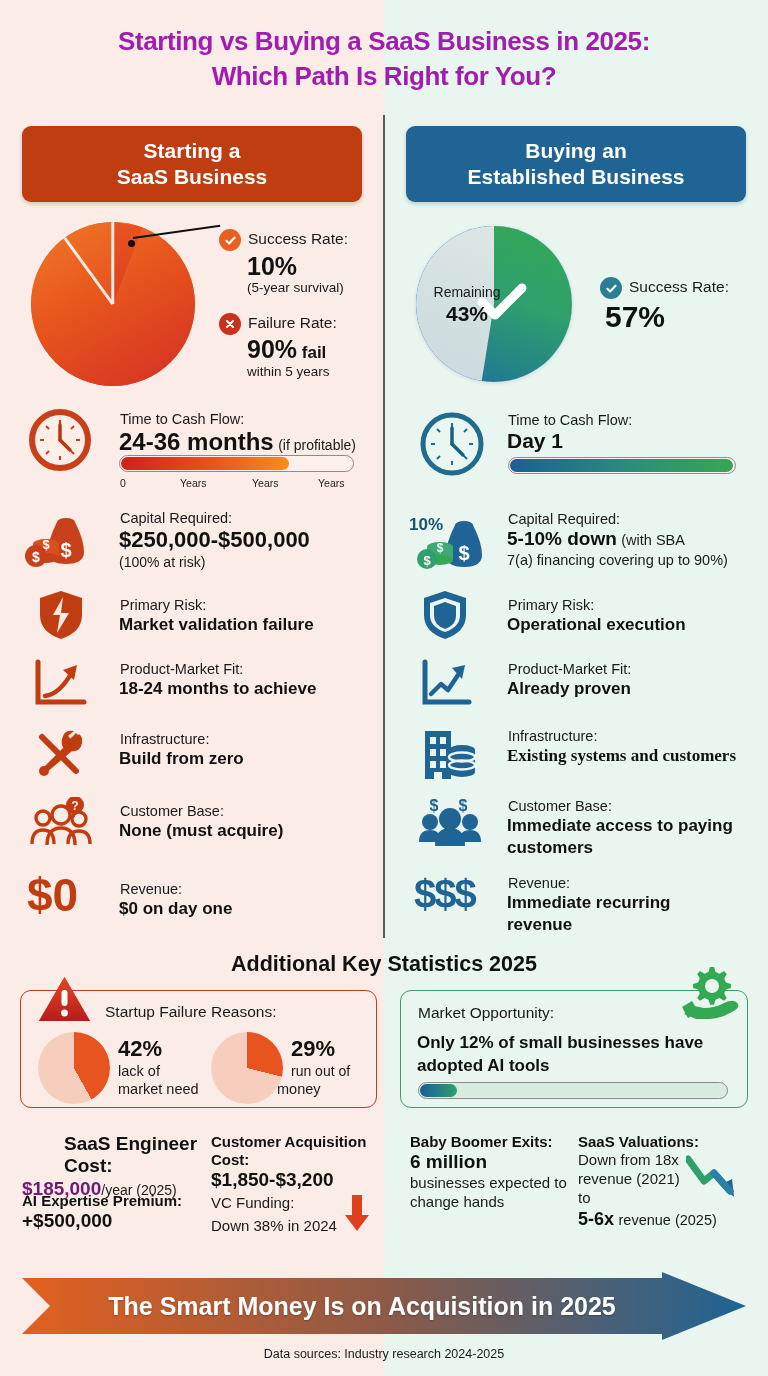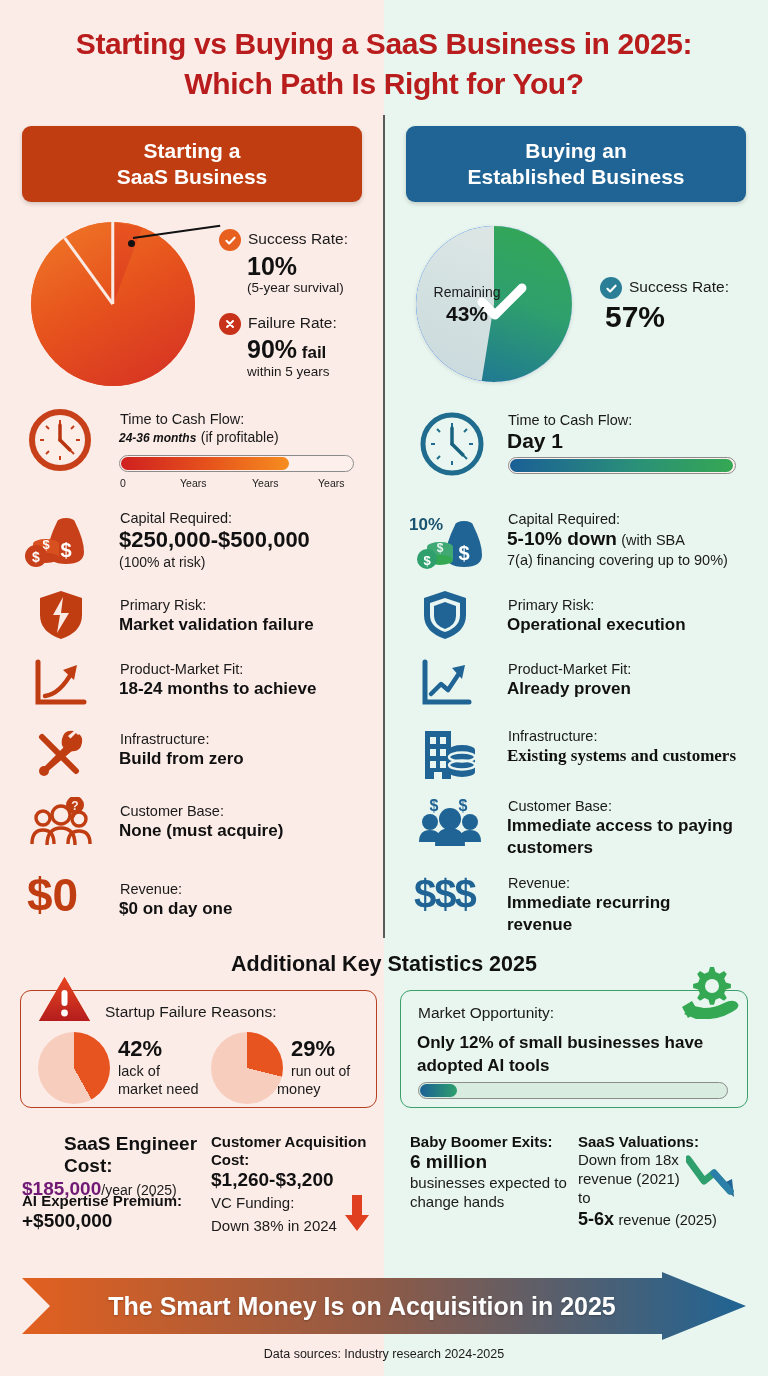--- a/index.html
+++ b/index.html
@@ -26,21 +26,21 @@
   }
   .divider {
     position: absolute; left: 383px; top: 115px; width: 2px; height: 823px;
     background: #5a5a5a;
   }
 
   
   .title {
     position: absolute; top: 24px; left: 0; width: 768px;
     text-align: center;
-    font-size: 30px; font-weight: bold; color: #b91c1c;
+    font-size: 26px; font-weight: bold; color: #a21caf;
     line-height: 1.33;
     letter-spacing: -0.4px;
   }
   .title .l2 { display:block; }
 
   
   .col-badge {
     position: absolute;
     height: 76px;
     border-radius: 9px;
@@ -258,21 +258,21 @@
           <line x1="42" y1="42" x2="45" y2="45"></line>
         <line x1="45" y1="17" x2="42" y2="20"></line>
           <line x1="20" y1="42" x2="17" y2="45"></line>
       </g>
       <line x1="31" y1="31" x2="31" y2="16" stroke="#b8360f" stroke-width="3.5" stroke-linecap="round"></line>
       <line x1="31" y1="31" x2="41" y2="41" stroke="#b8360f" stroke-width="3.5" stroke-linecap="round"></line>
     </svg>
   </div>
   <div class="r-label" style="position:absolute; left:120px; top:410px;">Time to Cash Flow:</div>
   <div style="position:absolute; left:119px; top:428px;">
-    <span style="font-size:12px;font-weight:bold;color:#111;font-style:italic;">24-36 months</span>
+    <span style="font-size:24px;font-weight:bold;color:#111;">24-36 months</span>
     <span style="font-size:14px;color:#1a1a1a;">(if profitable)</span>
   </div>
   <div class="pbar" style="left:119px; top:455px; width:235px;">
     <div class="pbar-fill" style="width:168px; background:linear-gradient(90deg,#cf2020 0%,#e5501c 50%,#f68d1f 100%);"></div>
   </div>
   <div class="pbar-ticks" style="left:120px; top:477px;">0</div>
   <div class="pbar-ticks" style="left:180px; top:477px;">Years</div>
   <div class="pbar-ticks" style="left:252px; top:477px;">Years</div>
   <div class="pbar-ticks" style="left:318px; top:477px;">Years</div>
 
@@ -503,21 +503,21 @@
   </div>
 
   <div style="position:absolute; left:22px; top:1133px; width:185px;">
     <div style="font-size:19px; font-weight:bold; color:#111;margin-left:42px;">SaaS Engineer Cost:</div>
     <div style="margin-top:1px;">
       <span style="font-size:19px; font-weight:bold; color:#701a75;">$185,000</span><span style="font-size:14px; color:#1a1a1a;">/year (2025)</span>
     </div>
   </div>
   <div style="position:absolute; left:211px; top:1133px; width:165px;">
     <div style="font-size:15px; font-weight:bold; color:#111; line-height:1.18;">Customer Acquisition Cost:</div>
-    <div style="font-size:19px; font-weight:bold; color:#111; margin-top:1px;">$1,260-$3,200</div>
+    <div style="font-size:19px; font-weight:bold; color:#111; margin-top:1px;">$1,850-$3,200</div>
   </div>
   <div style="position:absolute; left:22px; top:1192px; width:185px;">
     <div style="font-size:15px; font-weight:bold; color:#111;">AI Expertise Premium:</div>
     <div style="font-size:19px; font-weight:bold; color:#111; margin-top:1px;">+$500,000</div>
   </div>
   <div style="position:absolute; left:211px; top:1194px; width:140px;">
     <div style="font-size:15px; color:#1a1a1a;">VC Funding:</div>
     <div style="font-size:15px; color:#1a1a1a; margin-top:6px;">Down 38% in 2024</div>
   </div>
   <div style="position:absolute; left:344px; top:1195px;">

